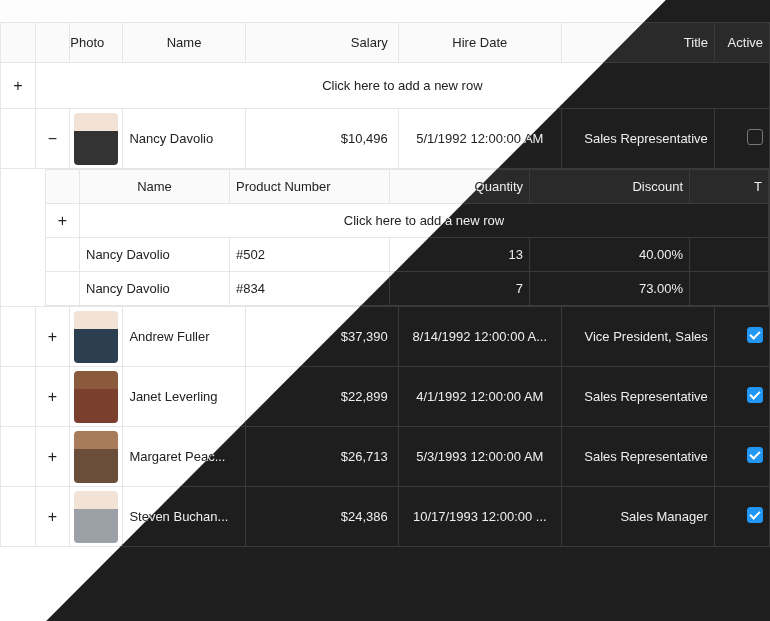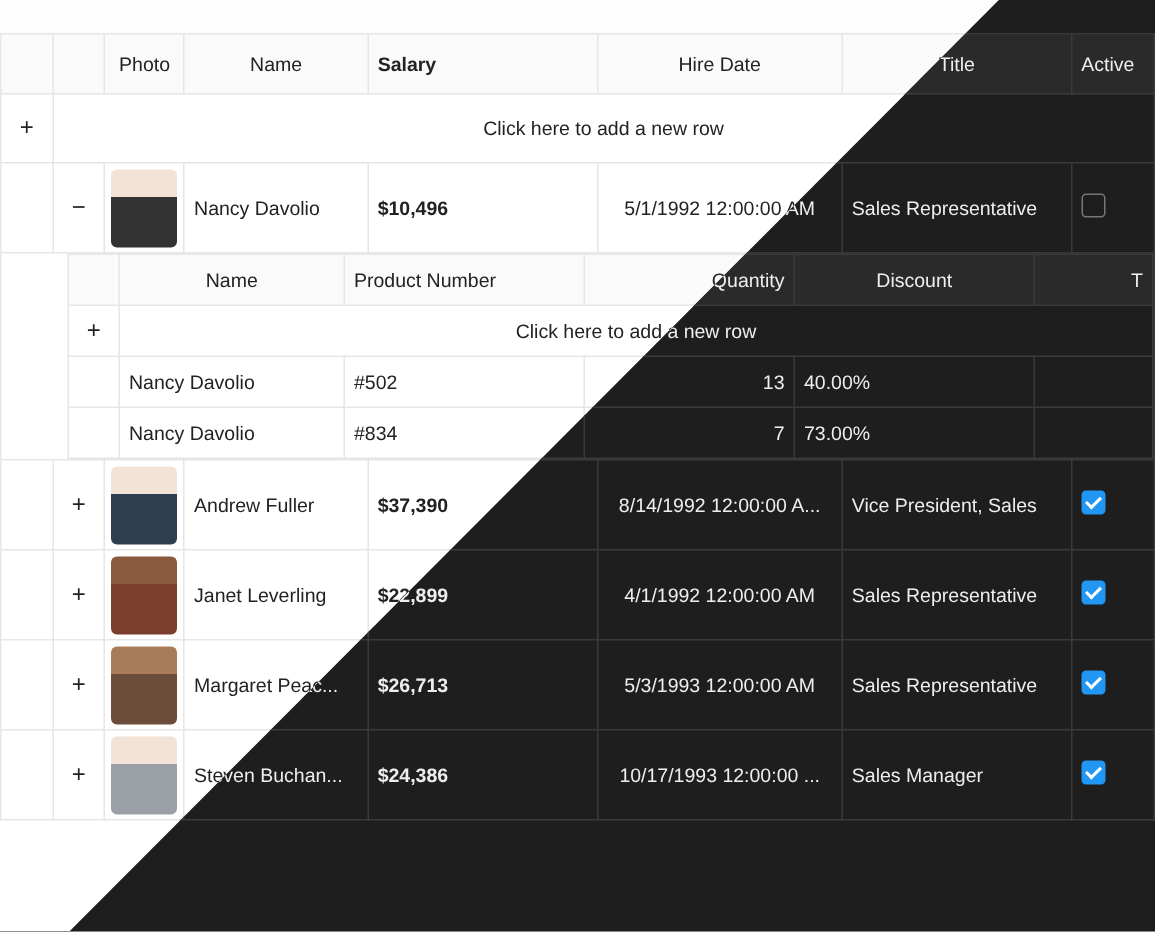--- a/index.html
+++ b/index.html
@@ -23,26 +23,26 @@
   }
   .grid { width: 100%; border-collapse: collapse; }
   .light .grid td, .light .grid th { border: 1px solid #e6e6e6; }
   .dark  .grid td, .dark  .grid th { border: 1px solid #3a3a3a; }
   th { font-weight: 400; text-align: center; padding: 8px 6px; height: 40px; }
   td { padding: 6px 6px; height: 60px; vertical-align: middle; }
   .light th { background: #fafafa; }
   .dark  th { background: #2a2a2a; }
   .col-toggle { width: 34px; text-align:center; }
   .col-expand { width: 34px; text-align:center; }
-  .col-photo  { width: 52px; text-align:center; padding:0;margin-top:16px; }
+  .col-photo  { width: 52px; text-align:left; padding:0;margin-top:16px; }
   .col-name   { width: 120px; }
-  .col-salary { width: 150px; text-align:left; padding-right:10px;font-weight:bold;}
+  .col-salary { width: 150px; text-align:right; padding-right:10px;}
   .col-hire   { width: 160px; text-align:center; padding-right:6px;}
-  .col-title  { width: 150px; }
-  .col-active { width: 54px; text-align:left;margin-top:32px; }
+  .col-title  { width: 150px; text-align: right; }
+  .col-active { width: 54px; text-align:right;margin-top:32px; }
   .addrow td { height: 46px; text-align:center; }
   .addrow .plus { text-align:center; }
   .toggle, .plus { font-size: 16px; font-weight: 300; cursor:pointer; user-select:none; }
   .avatar {
     width: 44px; height: 52px; margin: 2px auto; display:block;
     background: linear-gradient(#f3e3d6 0 35%, #333 35% 100%);
     border-radius: 4px;
   }
   .avatar.f2 { background: linear-gradient(#8b5a3c 0 35%, #7b3f2e 35% 100%); }
   .avatar.f3 { background: linear-gradient(#a87c5a 0 35%, #6b4e3a 35% 100%); }
@@ -63,21 +63,21 @@
   }
   
   .nested { width: calc(100% - 44px); margin-left:44px; border-collapse:collapse;}
   .nested th, .nested td { height: 34px; padding:4px 6px; }
   .light .nested th, .light .nested td { border:1px solid #e6e6e6; }
   .dark  .nested th, .dark  .nested td { border:1px solid #3a3a3a; }
   .ncol-add   { width:34px; text-align:center;}
   .ncol-name  { width:150px; }
   .ncol-pn    { width:160px; text-align:left; padding-right:10px;}
   .ncol-qty   { width:140px; text-align:right; padding-right:10px;}
-  .ncol-disc  { width:160px; padding-right:10px;}
+  .ncol-disc  { width:160px; text-align:right; padding-right:10px;}
   .ncol-t     { width:auto; text-align:right; padding-right:6px; overflow:hidden;}
   .ellipsis { white-space:nowrap; overflow:hidden; text-overflow:ellipsis; max-width:100%; display:block;}
   .topgap { height:22px; background:#fdfdfd;}
   .dark .topgap{ background:#1e1e1e;}
 </style>
 </head>
 <body>
 
 <div class="layer light">
   <div class="topgap"></div>

